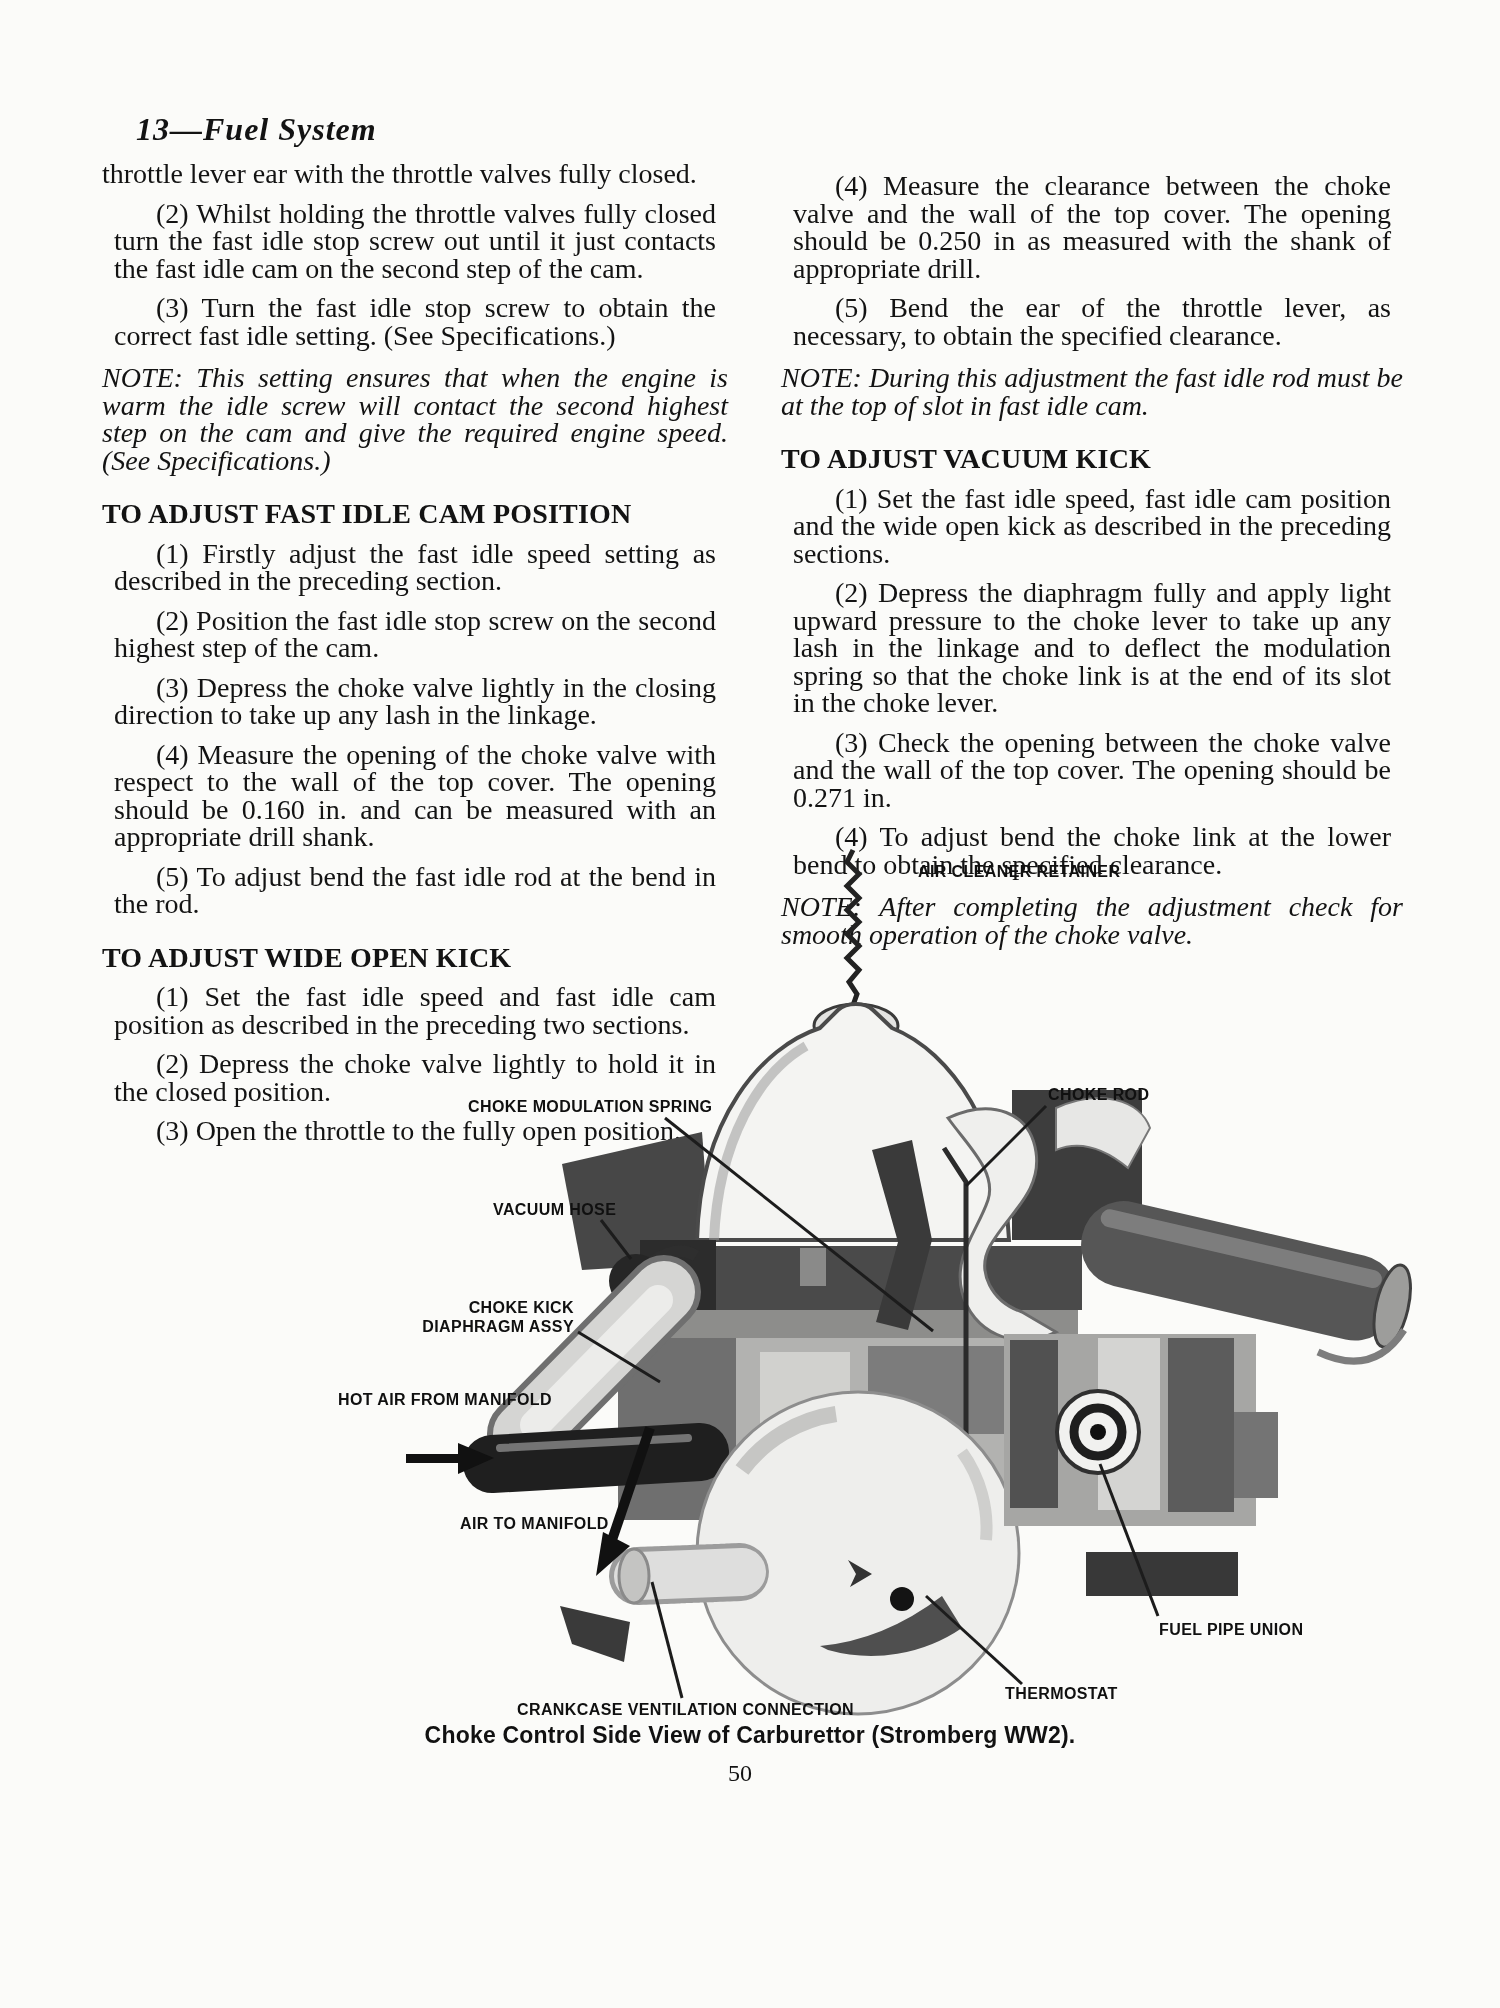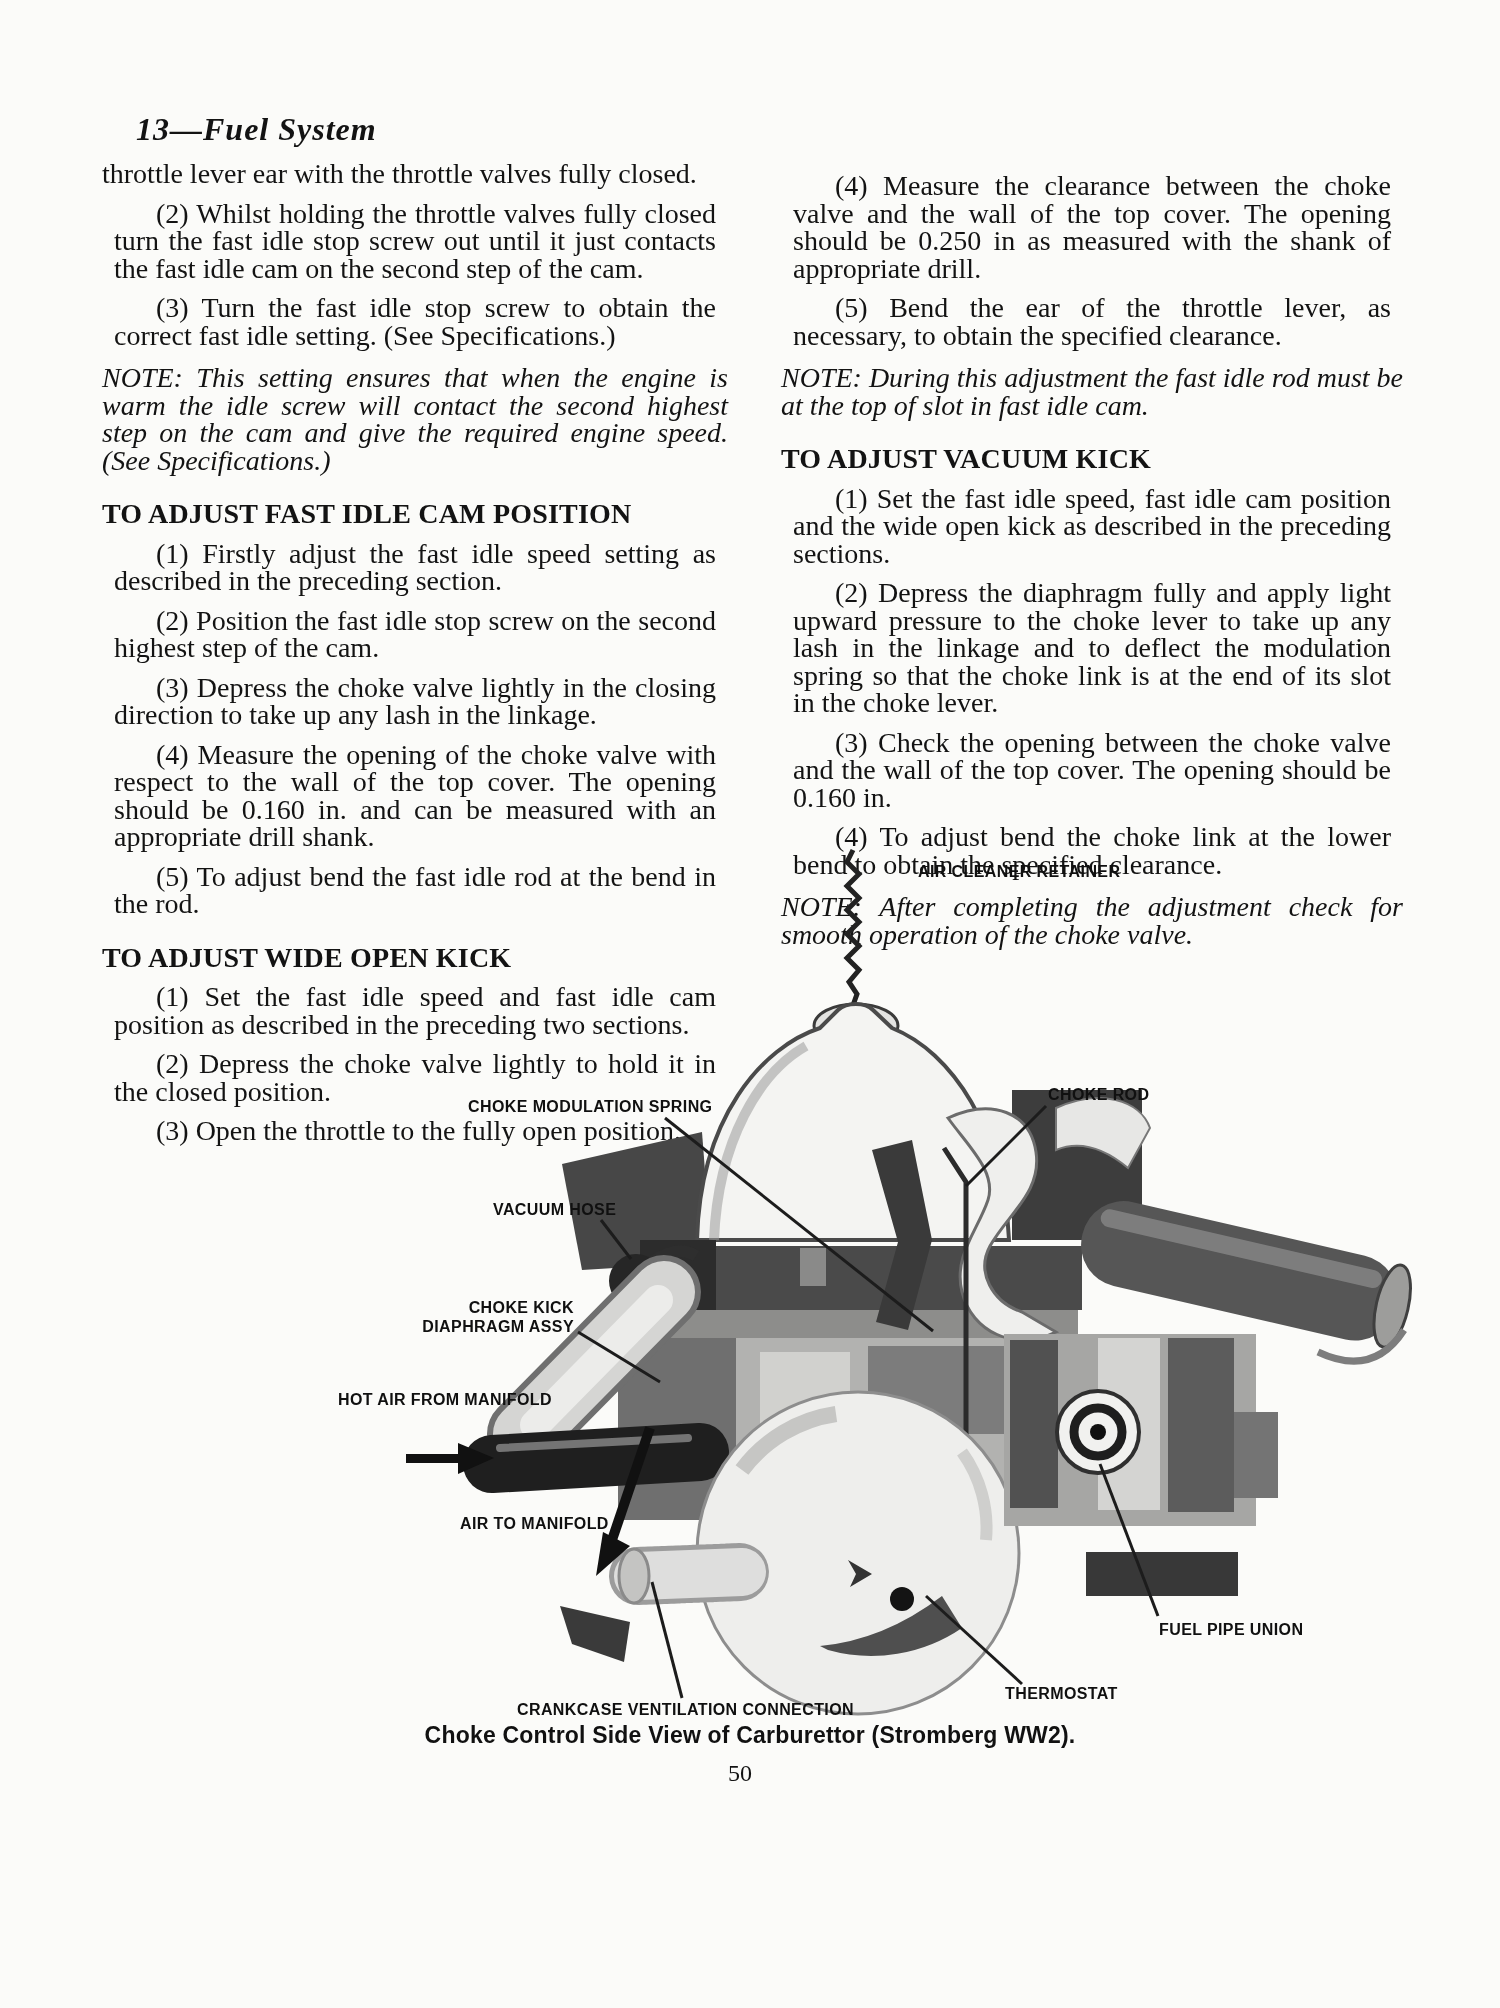--- a/index.html
+++ b/index.html
@@ -67,21 +67,21 @@
     <p class="para">(3)  Open the throttle to the fully open position.</p>
   </div>
 
   <div id="right-column" class="column">
     <p class="para">(4)  Measure the clearance between the choke valve and the wall of the top cover. The opening should be 0.250 in as measured with the shank of appropriate drill.</p>
     <p class="para">(5)  Bend the ear of the throttle lever, as necessary, to obtain the specified clearance.</p>
     <p class="note">NOTE: During this adjustment the fast idle rod must be at the top of slot in fast idle cam.</p>
     <p class="sect-head">TO ADJUST VACUUM KICK</p>
     <p class="para">(1)  Set the fast idle speed, fast idle cam position and the wide open kick as described in the preceding sections.</p>
     <p class="para">(2)  Depress the diaphragm fully and apply light upward pressure to the choke lever to take up any lash in the linkage and to deflect the modulation spring so that the choke link is at the end of its slot in the choke lever.</p>
-    <p class="para">(3)  Check the opening between the choke valve and the wall of the top cover. The opening should be 0.160 in.</p>
+    <p class="para">(3)  Check the opening between the choke valve and the wall of the top cover. The opening should be 0.271 in.</p>
     <p class="para">(4)  To adjust bend the choke link at the lower bend to obtain the specified clearance.</p>
     <p class="note">NOTE: After completing the adjustment check for smooth operation of the choke valve.</p>
   </div>
 
   <svg id="figure-svg" width="1500" height="905" viewBox="0 830 1500 905" xmlns="http://www.w3.org/2000/svg">
 
     <g>
 
       <polygon points="562,1164 702,1132 712,1262 582,1270" fill="#474747"></polygon>
       <rect x="1012" y="1090" width="130" height="150" fill="#3d3d3d"></rect>

